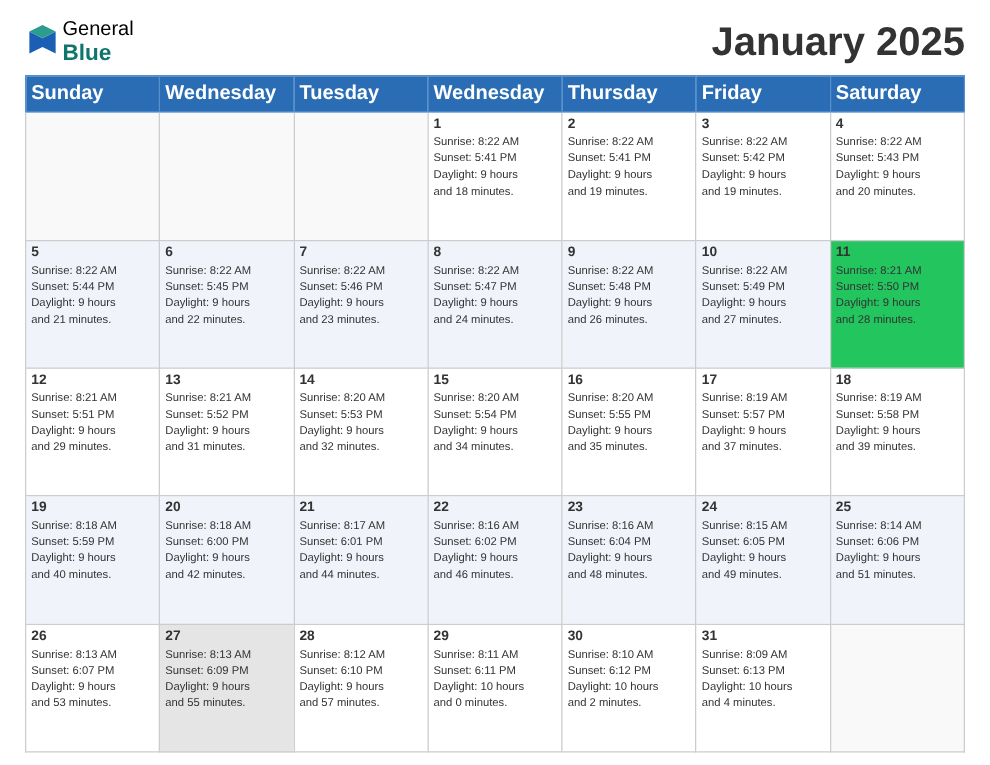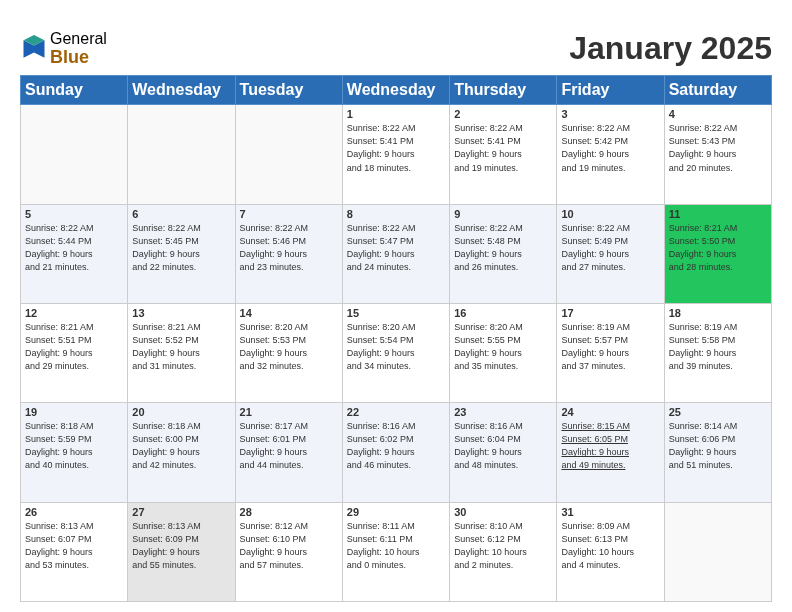--- a/index.html
+++ b/index.html
@@ -6,21 +6,21 @@
     body {
       font-family: Arial, sans-serif;
       background: #fff;
       width: 792px;
       height: 612px;
       overflow: hidden;
     }
     .page {
       width: 792px;
       height: 612px;
-      padding: 30px 20px 10px 20px;
+      padding: 15px 20px 10px 20px;
       display: flex;
       flex-direction: column;
     }
     .header {
       display: flex;
       justify-content: space-between;
       align-items: flex-start;
       margin-bottom: 8px;
     }
     .logo {
@@ -97,21 +97,21 @@
   <div class="header">
     <div class="logo">
       <svg class="logo-icon" viewBox="0 0 32 32">
         <rect x="0" y="0" width="32" height="32" fill="white"></rect>
 
         <polygon points="4,6 4,26 16,20 28,26 28,6 16,12" fill="#1a5fb4"></polygon>
         <polygon points="4,6 16,12 28,6 16,0" fill="#2a9d8f"></polygon>
       </svg>
       <div class="logo-text">
         <span>General</span>
-        <span style="color:#a16207;font-weight:bold;font-size:18px;">Blue</span>
+        <span style="color:#0f766e;font-weight:bold;font-size:18px;">Blue</span>
       </div>
     </div>
     <div class="title-block">
       <div class="month-title">January 2025</div>
     </div>
   </div>
 
   <table class="calendar">
     <thead>
       <tr>
@@ -291,21 +291,21 @@
           </td>
           <td style="background: rgb(240, 244, 250);">
             <div class="day-number">23</div>
             <div class="day-info" style="white-space: pre-line;">Sunrise: 8:16 AM
 Sunset: 6:04 PM
 Daylight: 9 hours
 and 48 minutes.</div>
           </td>
           <td style="background: rgb(240, 244, 250);">
             <div class="day-number">24</div>
-            <div class="day-info" style="white-space: pre-line; text-decoration: underline;">Sunrise: 8:15 AM
+            <div class="day-info" style="white-space: pre-line;">Sunrise: 8:15 AM
 Sunset: 6:05 PM
 Daylight: 9 hours
 and 49 minutes.</div>
           </td>
           <td style="background: rgb(240, 244, 250);">
             <div class="day-number">25</div>
             <div class="day-info" style="white-space: pre-line;">Sunrise: 8:14 AM
 Sunset: 6:06 PM
 Daylight: 9 hours
 and 51 minutes.</div>

